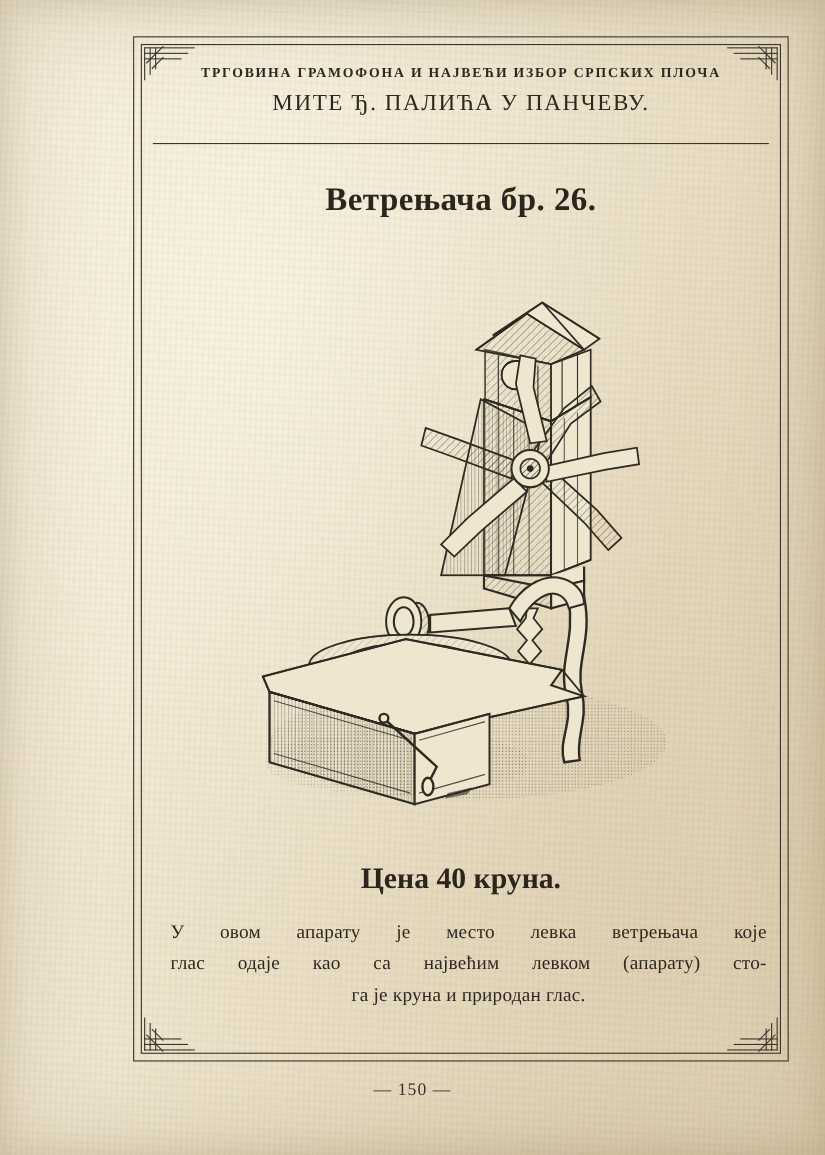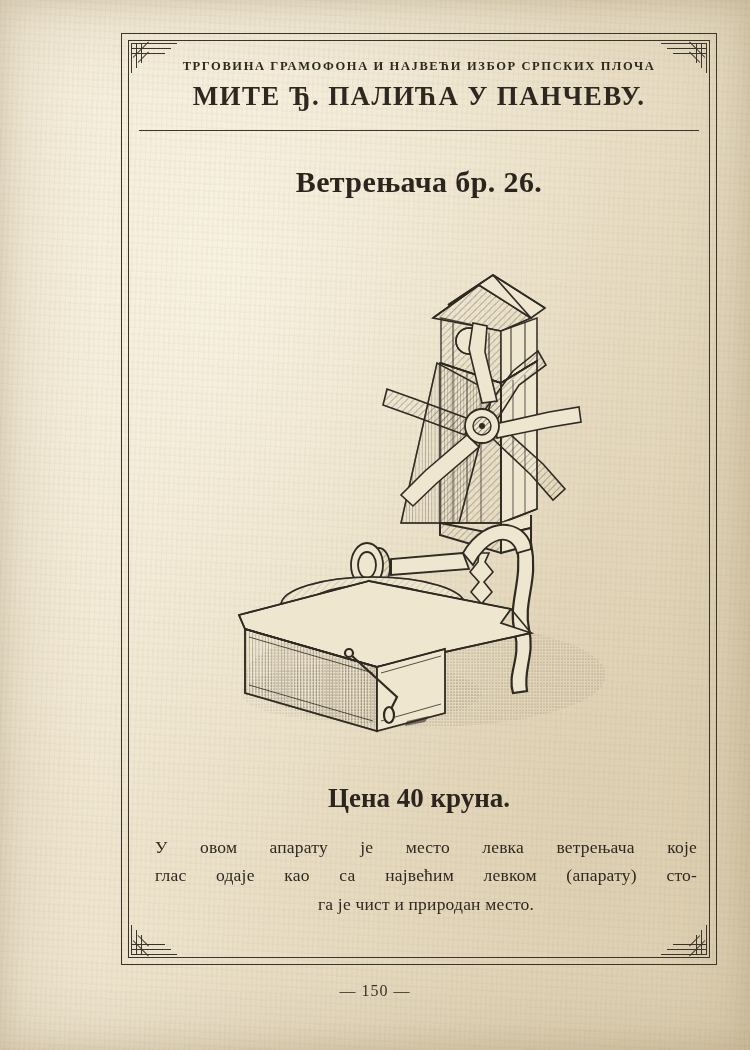--- a/index.html
+++ b/index.html
@@ -88,22 +88,22 @@
     text-align: center;
     color: #2e2820;
   }
   .header-line-1 {
     font-size: 12.5px;
     letter-spacing: 1.6px;
     font-weight: 600;
     white-space: nowrap;
   }
   .header-line-2 {
-    font-size: 27px;
-    font-weight: bold;
+    font-size: 21px;
+    font-weight: normal;
     letter-spacing: 1.4px;
     margin-top: 7px;
     white-space: nowrap;
   }
   .header-rule {
     position: absolute;
     left: 18px;
     right: 18px;
     top: 97px;
     border-top: 1px solid #3a342c;
@@ -379,19 +379,19 @@
         <path d="M206 498 l 22 -5 l -4 6 l -20 4 Z" fill="#2f2a22"></path>
       </g>
     </svg>
   </div>
 
   <div class="price">Цена 40 круна.</div>
 
   <div class="body-text">
     <span class="l l1">У овом апарату је место левка ветрењача које</span>
     <span class="l l2">глас одаје као са највећим левком (апарату) сто-</span>
-    <span class="l l3">га је чист и природан место.</span>
+    <span class="l l3">га је круна и природан глас.</span>
   </div>
 </div>
 
 <div class="page-number">— 150 —</div>
 
 <div class="edge-shadow"></div>
 
 </body></html>

